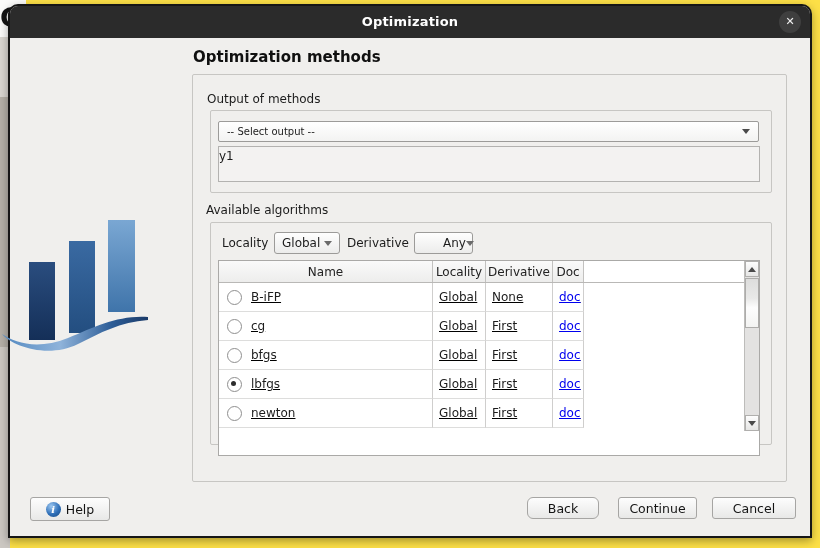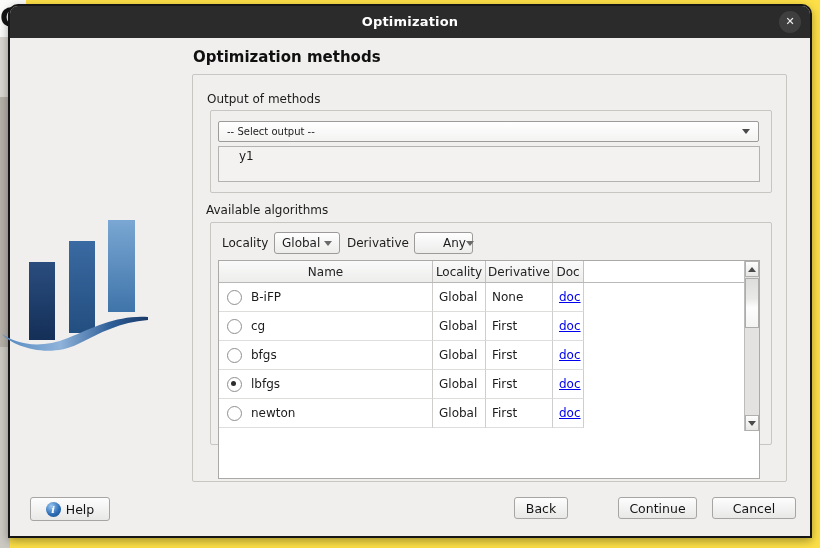--- a/index.html
+++ b/index.html
@@ -25,53 +25,53 @@
   .heading{position:absolute;left:193px;top:48px;margin:0;font-size:15px;font-weight:bold;color:#101010;}
   .panel{position:absolute;border:1px solid #c7c6c3;border-radius:2px;box-sizing:border-box;background:transparent;}
   .outerbox{left:192px;top:74px;width:595px;height:408px;}
   .innerbox1{left:210px;top:110px;width:562px;height:83px;}
   .innerbox2{left:210px;top:222px;width:562px;height:223px;}
   .lbl{position:absolute;font-size:12px;color:#1c1c1c;}
 
   .select{position:absolute;left:218px;top:121px;width:541px;height:21px;box-sizing:border-box;border:1px solid #9c9b99;border-radius:2px;background:linear-gradient(#ffffff,#f3f3f2);display:flex;align-items:center;padding:0 8px;cursor:default;}
   .select span.val{font-size:10px;color:#1c1c1c;flex:1;}
   .tri{width:0;height:0;border-left:4px solid transparent;border-right:4px solid transparent;border-top:5px solid #4a4a4a;}
-  .textarea{position:absolute;left:218px;top:146px;width:542px;height:36px;box-sizing:border-box;border:1px solid #b3b2b0;background:#f3f2f1;font-size:12px;color:#1c1c1c;padding:2px 20px;}
+  .textarea{position:absolute;left:218px;top:146px;width:542px;height:36px;box-sizing:border-box;border:1px solid #b3b2b0;background:#f3f2f1;font-size:12px;color:#1c1c1c;padding:2px 0;}
 
   .combo{position:absolute;height:22px;box-sizing:border-box;border:1px solid #9c9b99;border-radius:3px;background:linear-gradient(#fefefe,#ececeb);display:flex;align-items:center;justify-content:space-between;padding:0 7px;font-size:12px;color:#1c1c1c;cursor:default;}
   .combo .tri{border-top-color:#6a6a6a;}
 
   
-  .tablewrap{position:absolute;left:218px;top:260px;width:542px;height:219px;box-sizing:border-box;border:1px solid #aaa9a7;background:#ffffff;overflow:hidden;}
+  .tablewrap{position:absolute;left:218px;top:260px;width:542px;height:196px;box-sizing:border-box;border:1px solid #aaa9a7;background:#ffffff;overflow:hidden;}
   .thead{display:flex;height:22px;background:linear-gradient(#fafafa,#ededec);border-bottom:1px solid #b9b8b6;box-sizing:border-box;}
   .thead .hc{display:flex;align-items:center;justify-content:center;font-size:12px;color:#222;border-right:1px solid #c2c1bf;box-sizing:border-box;}
   .c-name{width:214px;}
   .c-loc{width:53px;}
   .c-der{width:67px;}
   .c-doc{width:31px;}
   .c-fill{flex:1;border-right:none !important;background:#fff;}
-  .trow{display:flex;height:29px;}
+  .trow{display:flex;height:29px;text-decoration:underline;}
   .trow .tc{display:flex;align-items:center;font-size:12px;color:#1c1c1c;border-right:1px solid #cfcecd;border-bottom:1px solid #dddddc;box-sizing:border-box;padding-left:6px;}
   .trow .tc.c-fill{border-bottom:none;padding-left:0;}
   .radio{width:13px;height:13px;border:1px solid #8f8f8f;border-radius:50%;background:#fff;display:inline-block;margin:0 9px 0 2px;position:relative;flex:none;}
   .radio.sel::after{content:"";position:absolute;left:3px;top:3px;width:5px;height:5px;border-radius:50%;background:#2d2d2d;}
   a.doclink{color:#0000ee;text-decoration:underline;font-size:12px;}
 
   
   .sbar{position:absolute;right:0;top:0;width:15px;height:170px;background:#e3e2e1;border-left:1px solid #bdbcba;box-sizing:border-box;}
   .sbtn{position:absolute;left:0;width:14px;height:16px;background:linear-gradient(#fdfdfd,#e6e6e5);border:1px solid #b0afad;box-sizing:border-box;display:flex;align-items:center;justify-content:center;}
   .sbtn.up{top:0;}
   .sbtn.down{bottom:0;}
   .tri-up{width:0;height:0;border-left:4px solid transparent;border-right:4px solid transparent;border-bottom:5px solid #4a4a4a;}
   .thumb{position:absolute;left:0;top:17px;width:14px;height:50px;background:linear-gradient(#dddddc 0%,#e9e9e8 40%,#fdfdfd 60%,#f3f3f2 100%);border:1px solid #adacaa;box-sizing:border-box;}
 
   
   .btn{position:absolute;height:22px;box-sizing:border-box;border:1px solid #a6a5a3;border-radius:3px;background:linear-gradient(#fdfdfd,#e8e8e7);font-size:12.5px;color:#141414;display:flex;align-items:center;justify-content:center;cursor:pointer;padding:0;font-family:inherit;}
   .btn-help{left:30px;top:497px;width:80px;height:24px;gap:5px;}
-  .btn-back{left:514px;top:497px;width:54px;}
+  .btn-back{left:527px;top:497px;width:72px;border-radius:6px;}
   .btn-continue{left:618px;top:497px;width:79px;}
   .btn-cancel{left:712px;top:497px;width:84px;}
   .help-ico{width:15px;height:15px;border-radius:50%;background:radial-gradient(circle at 35% 28%,#9cc7f0,#2f6fb8 55%,#17497f);color:#fff;font-family:"DejaVu Serif",serif;font-style:italic;font-weight:bold;font-size:10px;line-height:15px;text-align:center;flex:none;}
 
   .logo{position:absolute;left:0px;top:216px;}
 </style>
 </head>
 <body>
 
 <div id="canvas">

